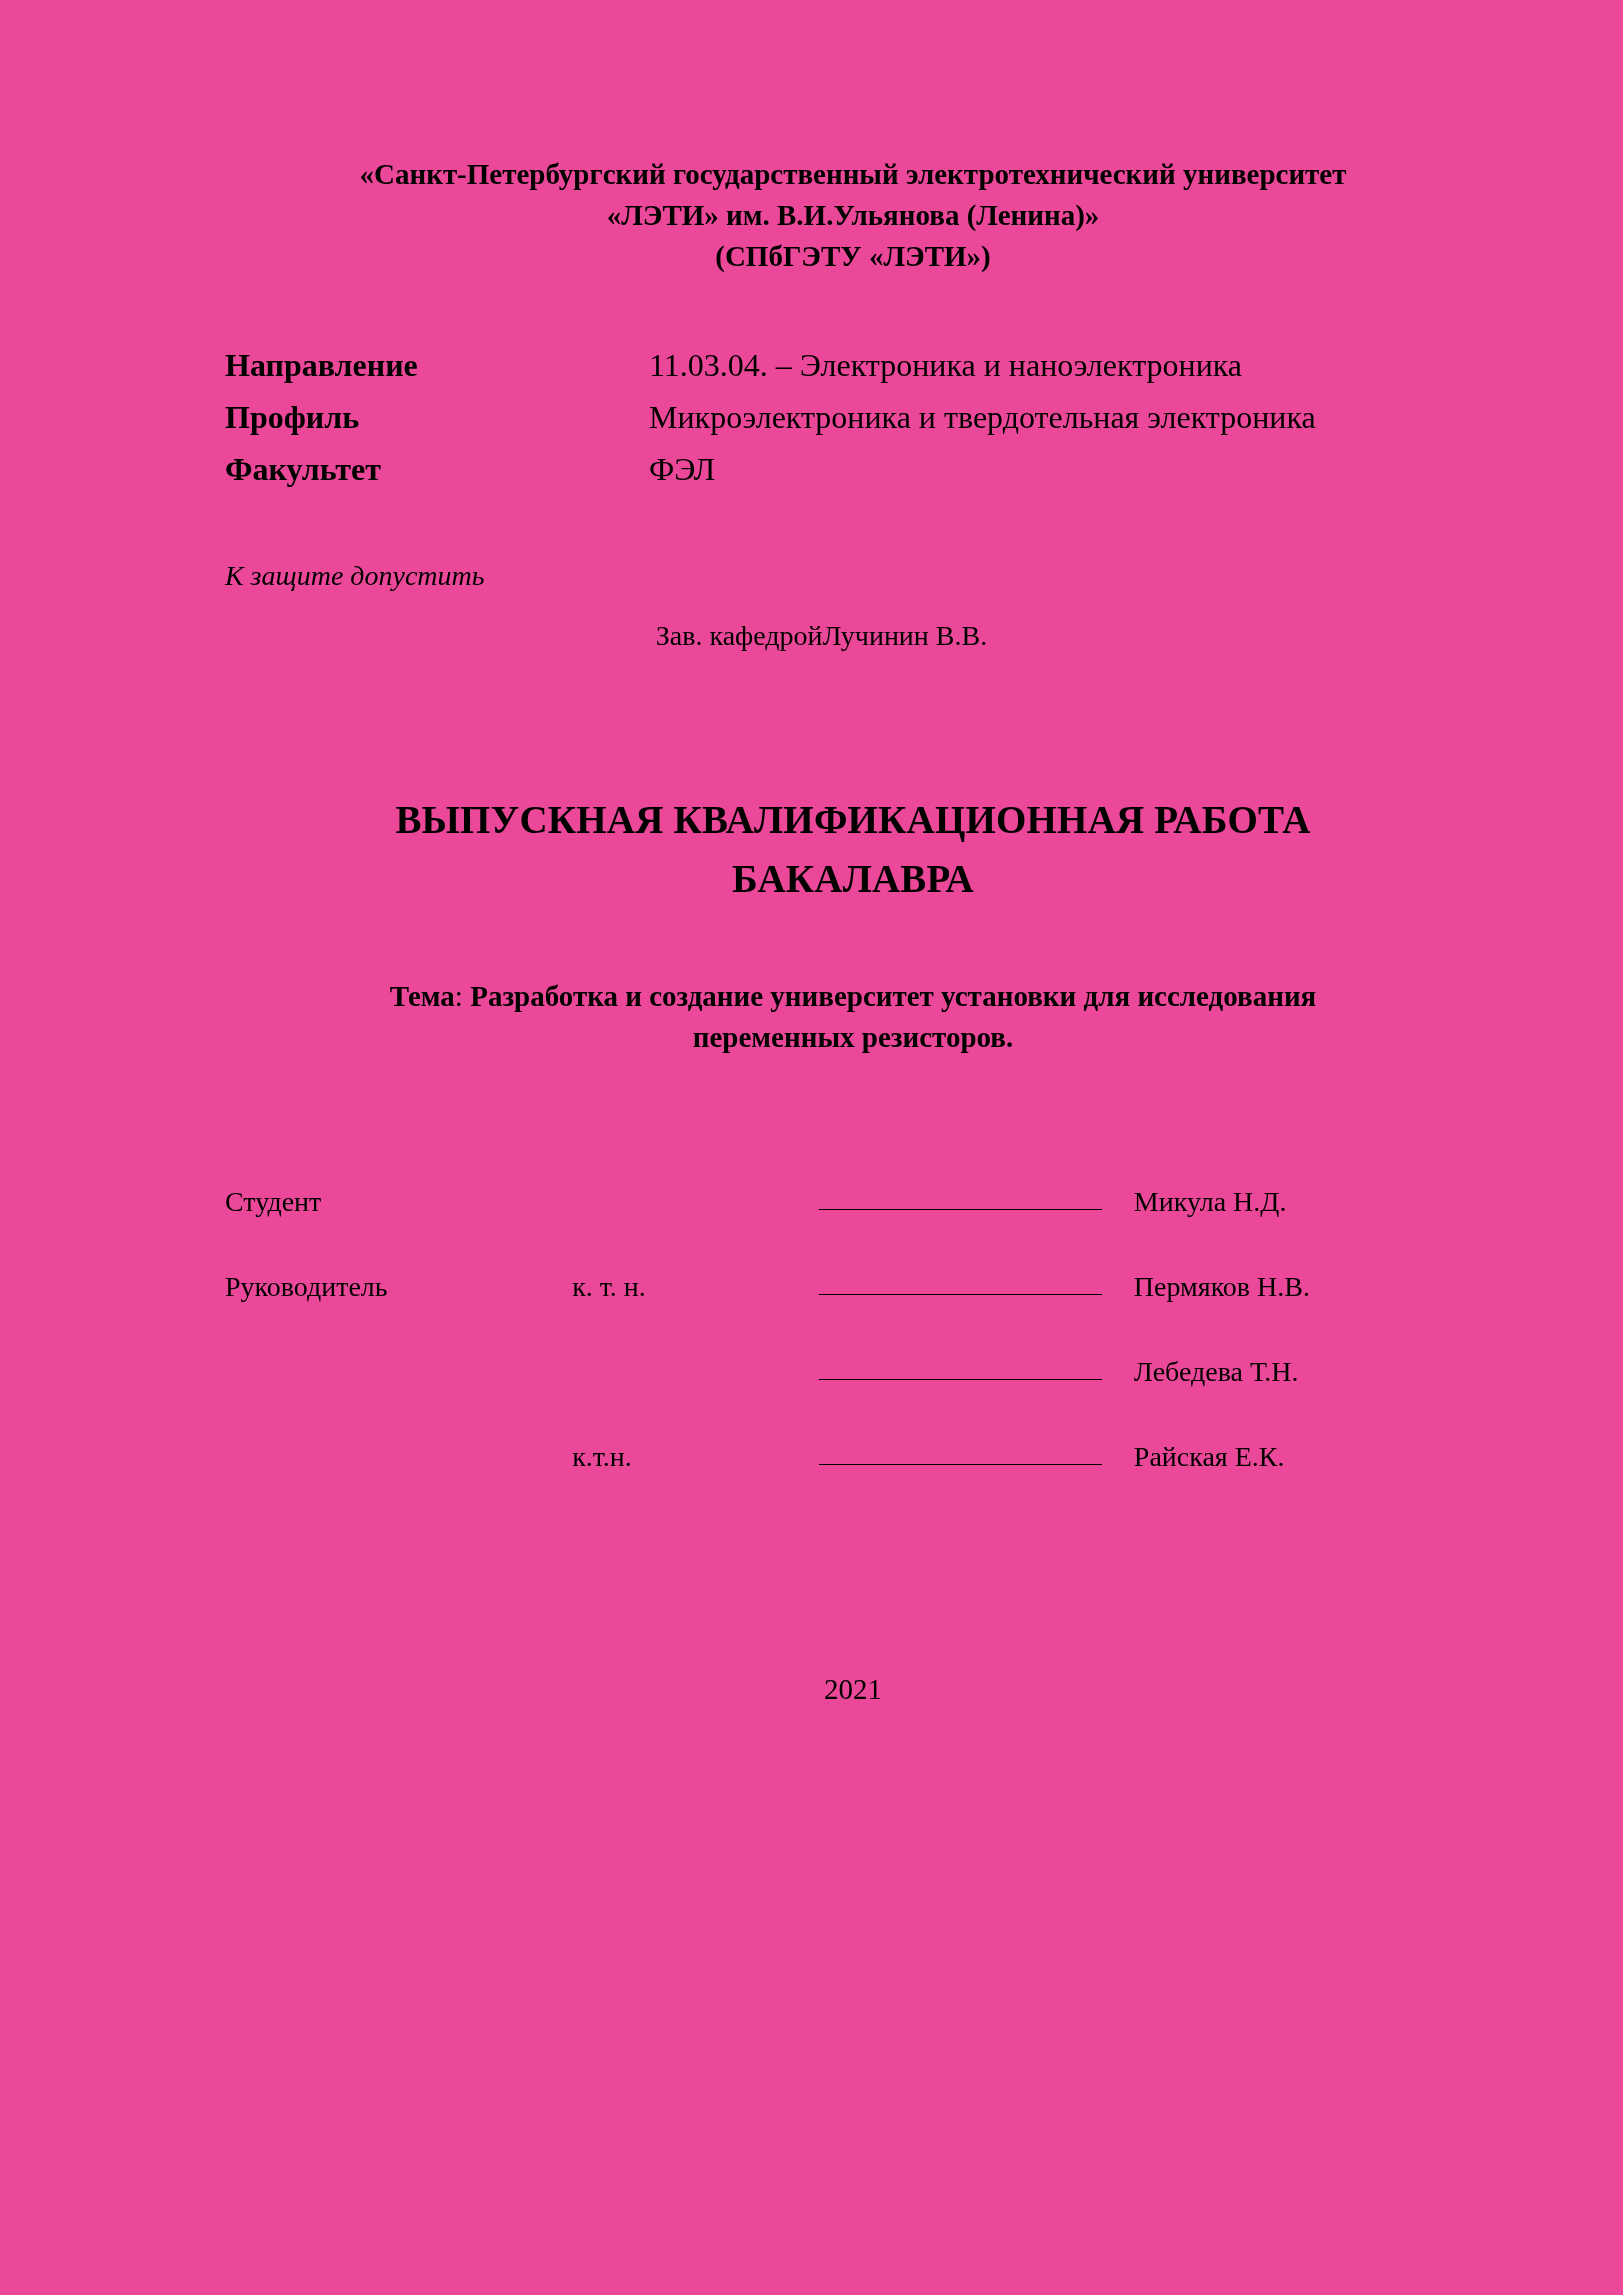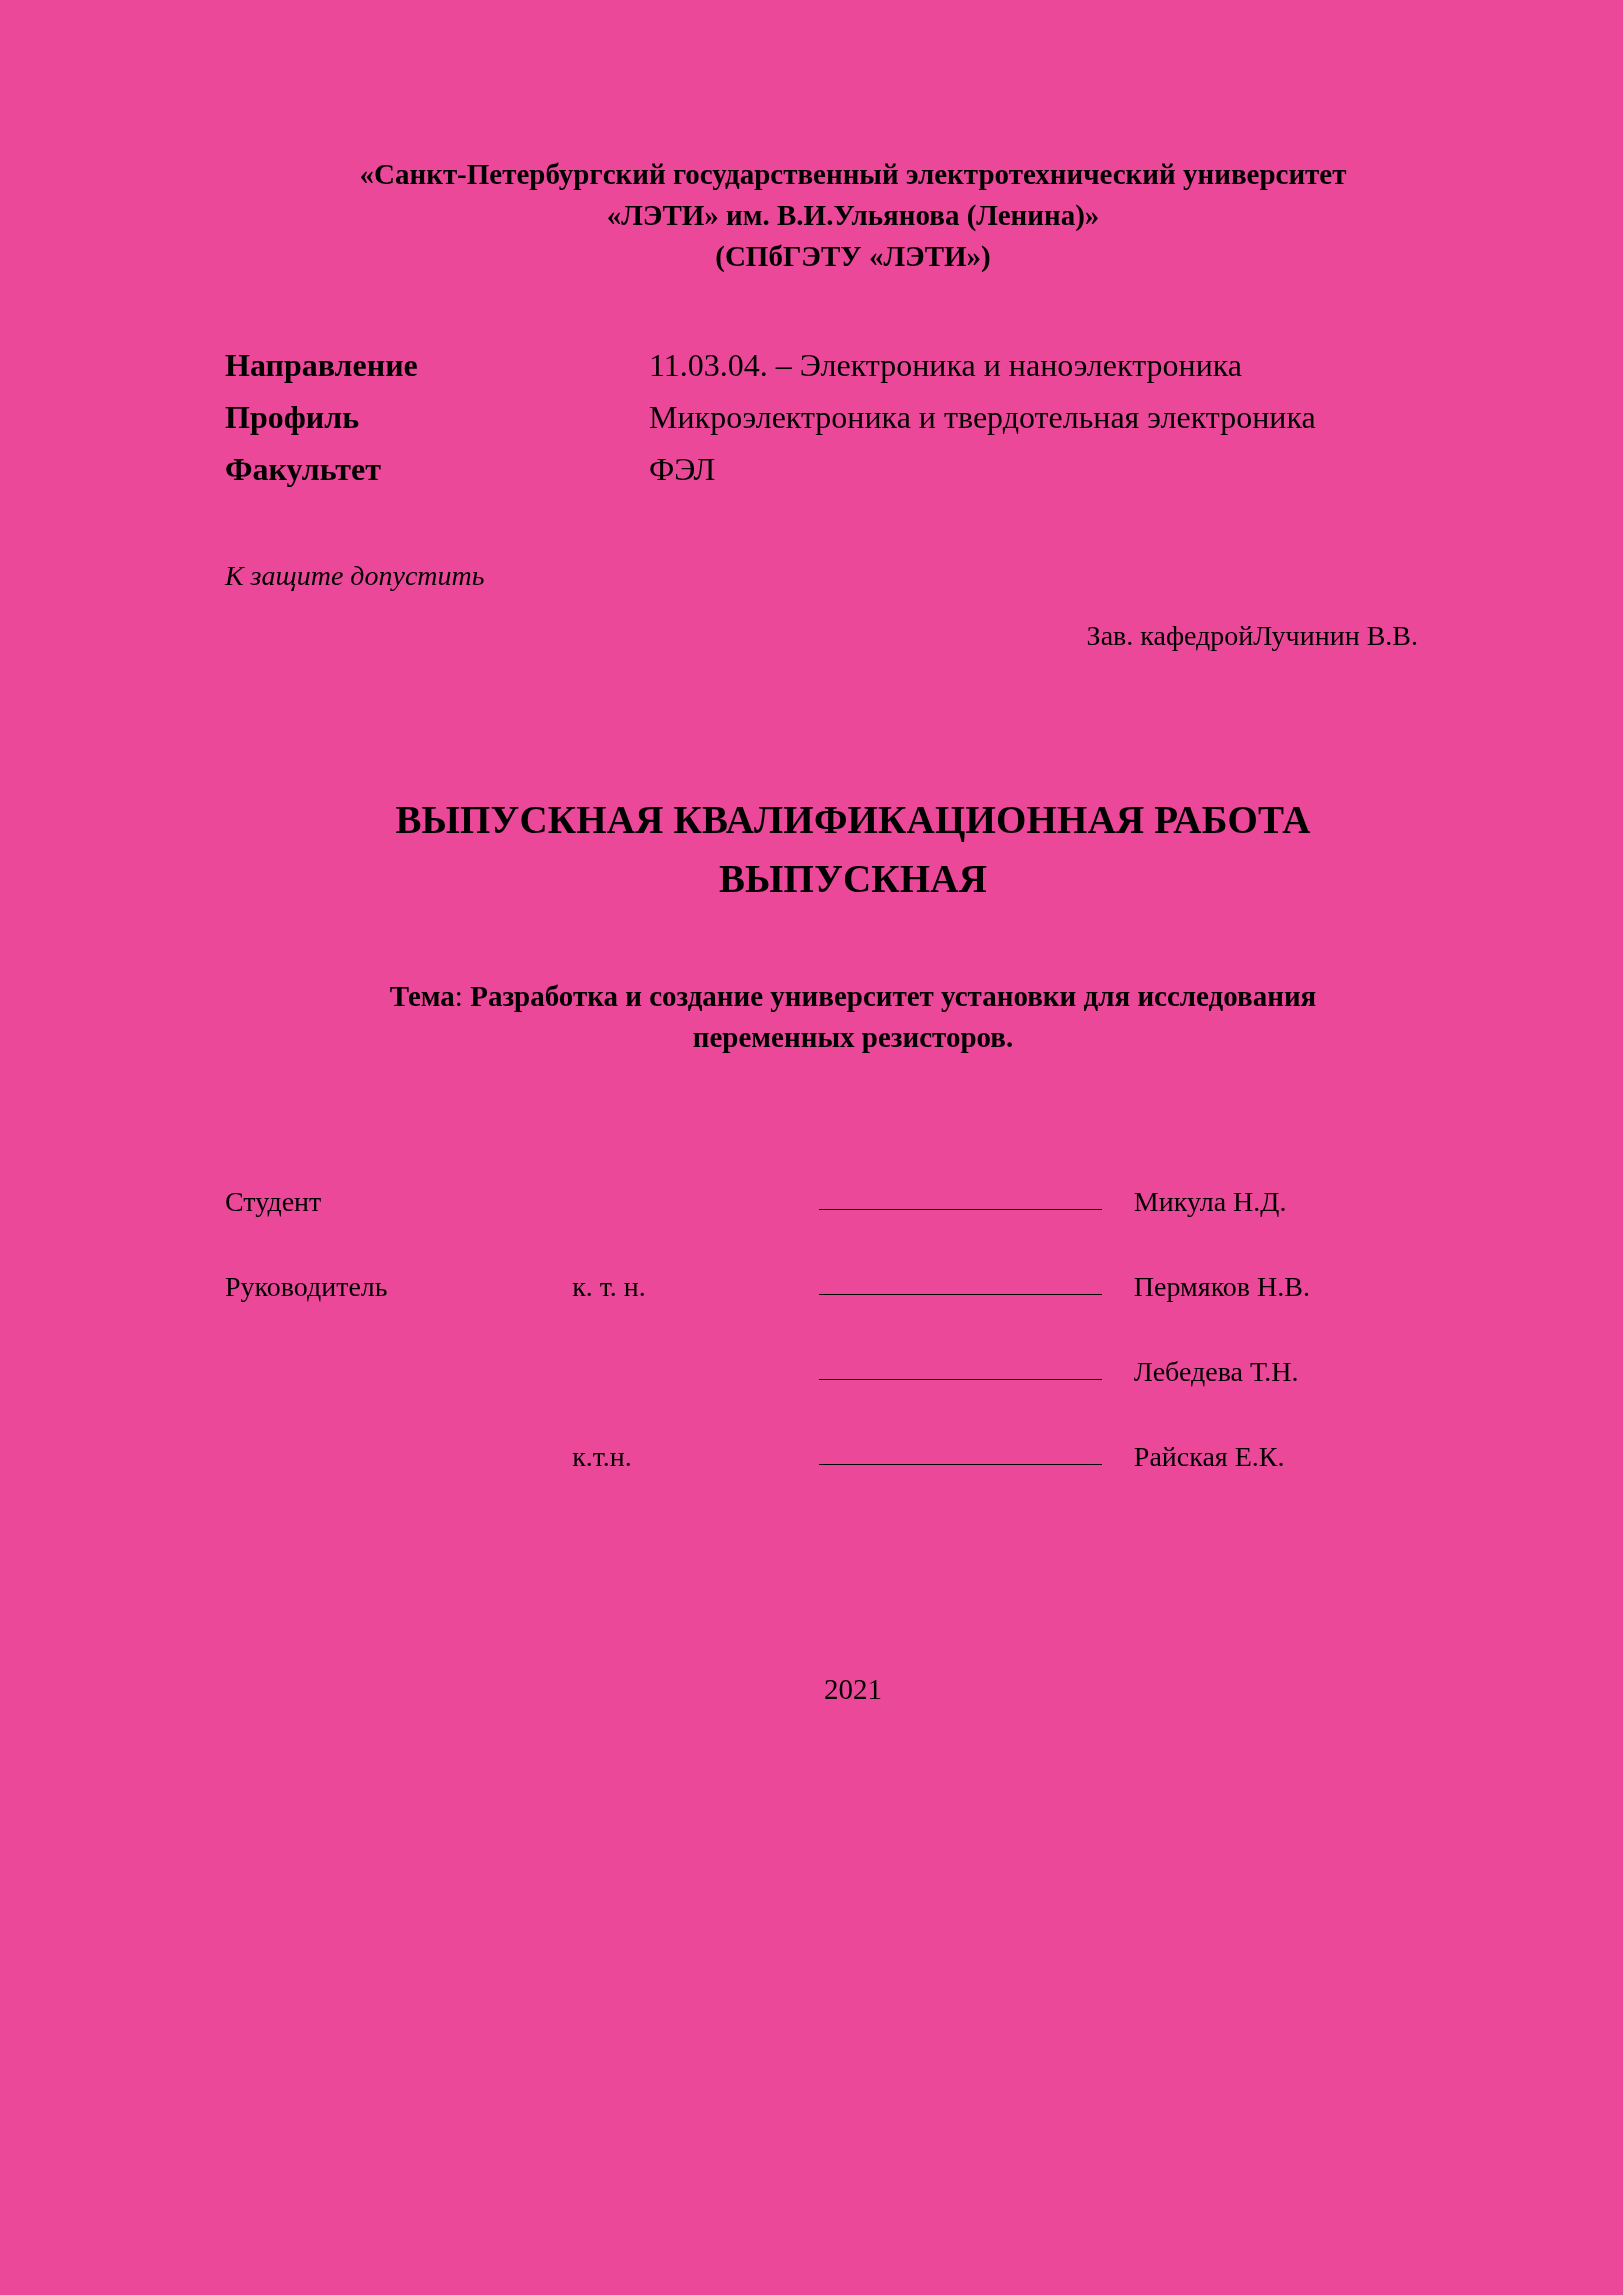--- a/index.html
+++ b/index.html
@@ -60,21 +60,21 @@
 
   
   .admit {
     margin-top: 57px;
     font-size: 28px;
     font-style: italic;
   }
   .head-row {
     margin-top: 28px;
     display: flex;
-    justify-content: flex-end;
+    justify-content: center;
     align-items: baseline;
     font-size: 28px;
   }
   .head-row .right {
     margin-right: 63px;
   }
 
   
   .doc-title {
     margin-top: 138px;
@@ -176,21 +176,21 @@
       </table>
 
     <div class="admit">К защите допустить</div>
     <div class="head-row">
       <span>Зав. кафедрой</span>
       <span class="right">Лучинин В.В.</span>
     </div>
 
     <div class="doc-title">
       <div>ВЫПУСКНАЯ КВАЛИФИКАЦИОННАЯ РАБОТА</div>
-      <div>ВЫПУСКНАЯ</div>
+      <div>БАКАЛАВРА</div>
     </div>
 
     <div class="theme">
       <span class="theme-label">Тема</span><span class="theme-sep">: </span><span class="theme-text">Разработка и создание университет установки для исследования</span>
       <div class="theme-text">переменных резисторов.</div>
     </div>
 
     <table class="signatures">
       <tbody>
           <tr>

